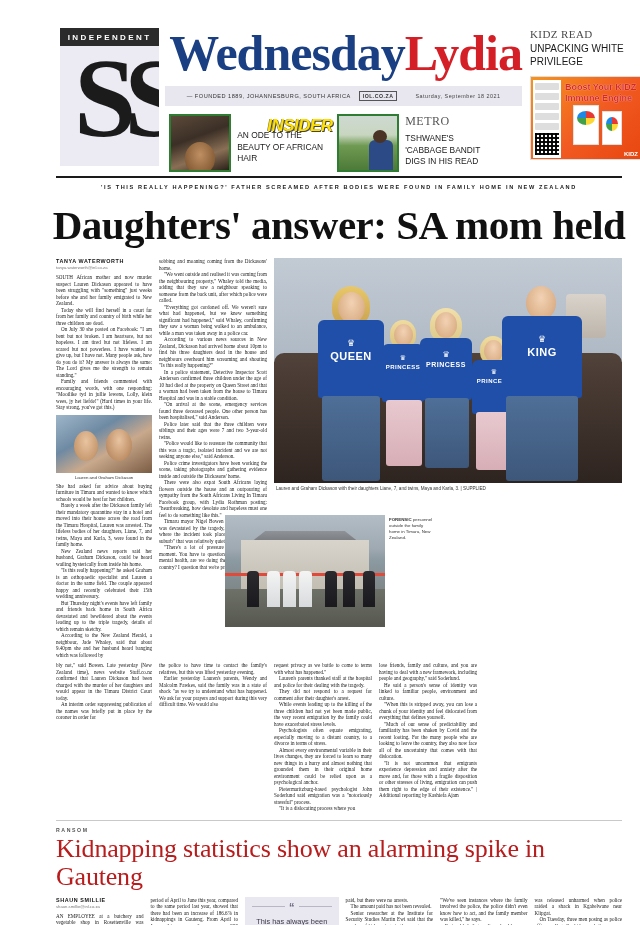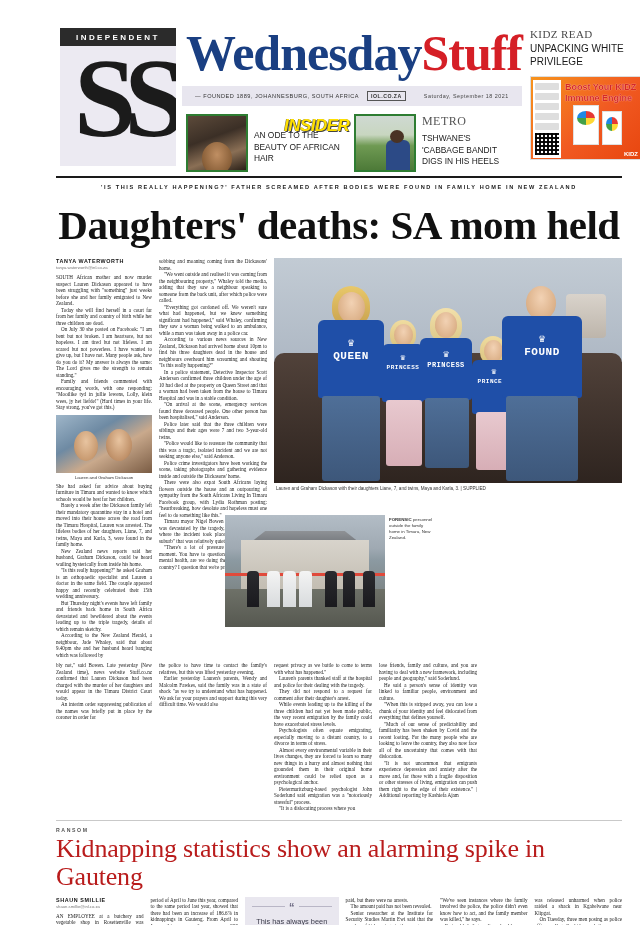--- a/index.html
+++ b/index.html
@@ -206,21 +206,21 @@
   .pm-wall { position:absolute; left:0; top:0; right:0; height:46%; background:linear-gradient(180deg,#c2cbd4,#aeb8c4); }
   .pm-sofa { position:absolute; left:0; bottom:0; right:0; height:58%;
     background:linear-gradient(180deg,#51423a 0%,#3c302a 60%,#2e241f 100%); border-radius: 10px 10px 0 0; }
   .pm-lamp { position:absolute; right:16px; top:16%; width:40px; height:44px;
     background:linear-gradient(180deg,#d9d3cb,#bdb5ab); border-radius:4px; }
   .pm-shirt { position:absolute; background:#1f4fa8; border-radius:6px 6px 3px 3px; }
   .pm-head { position:absolute; border-radius:50%;
     background: radial-gradient(ellipse at 50% 35%, #f2d2b4 0%, #dcb189 70%, #b98f69 100%); }
   .pm-hair { position:absolute; border-radius:50% 50% 40% 40%; }
   .pm-jeans { position:absolute; background:linear-gradient(180deg,#4f6f98,#3d577a); border-radius:3px; }
-  .pm-text { position:absolute; color:#fff; font-family:Liberation Mono, monospace;
+  .pm-text { position:absolute; color:#fff; font-family:Liberation Sans, sans-serif;
     font-weight:800; text-align:center; width:100%; letter-spacing:.5px; }
   .crown { position:absolute; color:#fff; font-size:9px; width:100%; text-align:center; }
 
   .cap-main {
     font-family: "Liberation Sans", sans-serif;
     font-size: 4.6px; color: #333; padding: 3px 0 0 2px;
   }
 
   
   .story1b { display: flex; padding: 4px 18px 0 18px; gap: 7px; }
@@ -278,42 +278,42 @@
 
     <div class="ind-logo-wrap">
       <div class="ind-tag">INDEPENDENT</div>
       <div class="ind-block">
         <div class="ind-ss">SS</div>
       </div>
     </div>
 
     <div class="masthead-col">
       <div class="masthead">
-        <span class="mh-sat">Wednesday</span><span class="mh-star">Stuff</span>
+        <span class="mh-sat">Wednesday</span><span class="mh-star">Lydia</span>
       </div>
 
       <div class="strapline">
         <span>— FOUNDED 1889, JOHANNESBURG, SOUTH AFRICA</span>
         <span class="iol">IOL.CO.ZA</span>
         <span class="dt">Saturday, September 18 2021</span>
       </div>
 
       <div class="promos">
         <div class="promo">
           <div class="promo-img hair"></div>
           <div style="position:relative; width:96px;">
             <div class="insider-badge">INSIDER</div>
             <div class="promo-txt">AN ODE TO THE BEAUTY OF AFRICAN HAIR</div>
           </div>
         </div>
         <div class="promo">
           <div class="promo-img cabbage"></div>
           <div>
             <div class="metro-label">METRO</div>
-            <div class="promo-txt metro">TSHWANE'S 'CABBAGE BANDIT DIGS IN HIS HEELS</div>
+            <div class="promo-txt metro">TSHWANE'S 'CABBAGE BANDIT DIGS IN HIS READ</div>
           </div>
         </div>
       </div>
     </div>
 
     <div class="goodread">
       <div class="gr-label">KIDZ READ</div>
       <div class="gr-text">UNPACKING WHITE PRIVILEGE</div>
       <div class="ad-box">
         <div class="ad-left">
@@ -330,21 +330,21 @@
           <div class="ad-pack small"></div>
         </div>
         <div class="ad-kidz">KIDZ</div>
       </div>
     </div>
   </div>
 
   <div class="rule-dark"></div>
 
   <div class="kicker">'IS THIS REALLY HAPPENING?' FATHER SCREAMED AFTER BODIES WERE FOUND IN FAMILY HOME IN NEW ZEALAND</div>
-  <div class="headline">Daughters' deaths: SA mom held</div>
+  <div class="headline">Daughters' answer: SA mom held</div>
 
   <div class="story1">
 
     <div class="col col-narrow">
       <div class="byline">TANYA WATERWORTH</div>
       <div class="byline-mail">tanya.waterworth@inl.co.za</div>
       <div class="body-text">
         <p class="first">SOUTH African mother and now murder suspect Lauren Dickason appeared to have been struggling with "something" just weeks before she and her family emigrated to New Zealand.</p>
         <p>Today she will find herself in a court far from her family and country of birth while her three children are dead.</p>
         <p>On July 30 she posted on Facebook: "I am bent but not broken. I am heartsore, but not hopeless. I am tired but not lifeless. I am scared but not powerless. I have wanted to give up, but I have not. Many people ask, how do you do it? My answer is always the same: The Lord gives me the strength to remain standing."</p>
@@ -413,21 +413,21 @@
         <div class="pm-head" style="left:210px; top:82px; width:19px; height:22px;"></div>
         <div class="pm-shirt" style="left:198px; top:102px; width:44px; height:54px;">
           <div class="crown" style="top:8px; font-size:7px;">♛</div>
           <div class="pm-text" style="top:18px; font-size:6px;">PRINCESS</div>
         </div>
         <div class="pm-jeans" style="left:202px; top:154px; width:38px; height:58px; background:linear-gradient(180deg,#e8c9cf,#d7aeb6);"></div>
 
         <div class="pm-head" style="left:252px; top:28px; width:30px; height:34px;"></div>
         <div class="pm-shirt" style="left:228px; top:58px; width:80px; height:82px;">
           <div class="crown" style="top:18px;">♛</div>
-          <div class="pm-text" style="top:30px; font-size:11px;">FOUND</div>
+          <div class="pm-text" style="top:30px; font-size:11px;">KING</div>
         </div>
         <div class="pm-jeans" style="left:232px; top:138px; width:72px; height:85px;"></div>
       </div>
       <div class="cap-main">Lauren and Graham Dickason with their daughters Liane, 7, and twins, Maya and Karla, 3. | SUPPLIED</div>
     </div>
   </div>
 
   <div class="story1b">
 
     <div class="col col-narrow">

